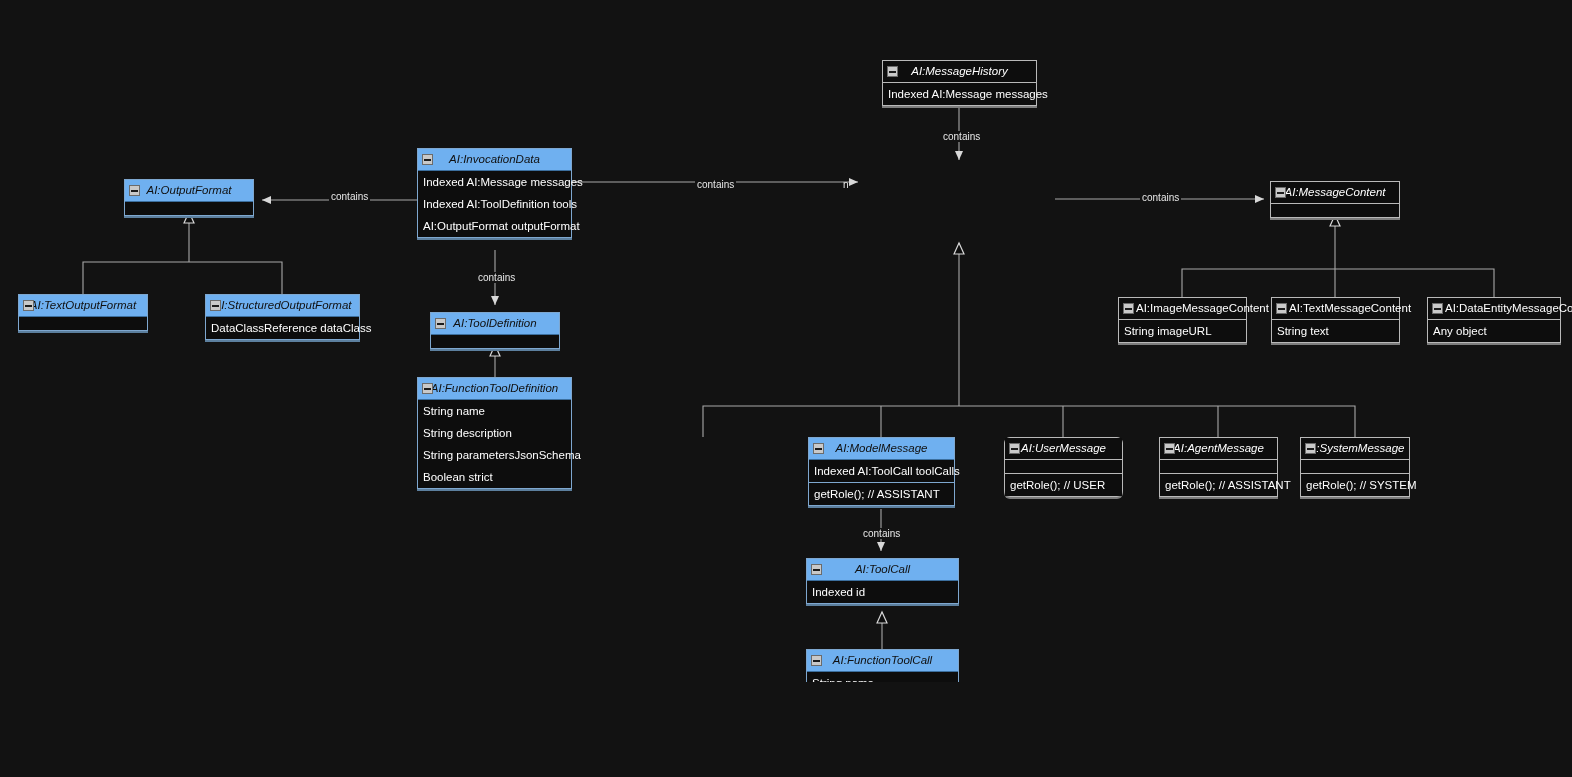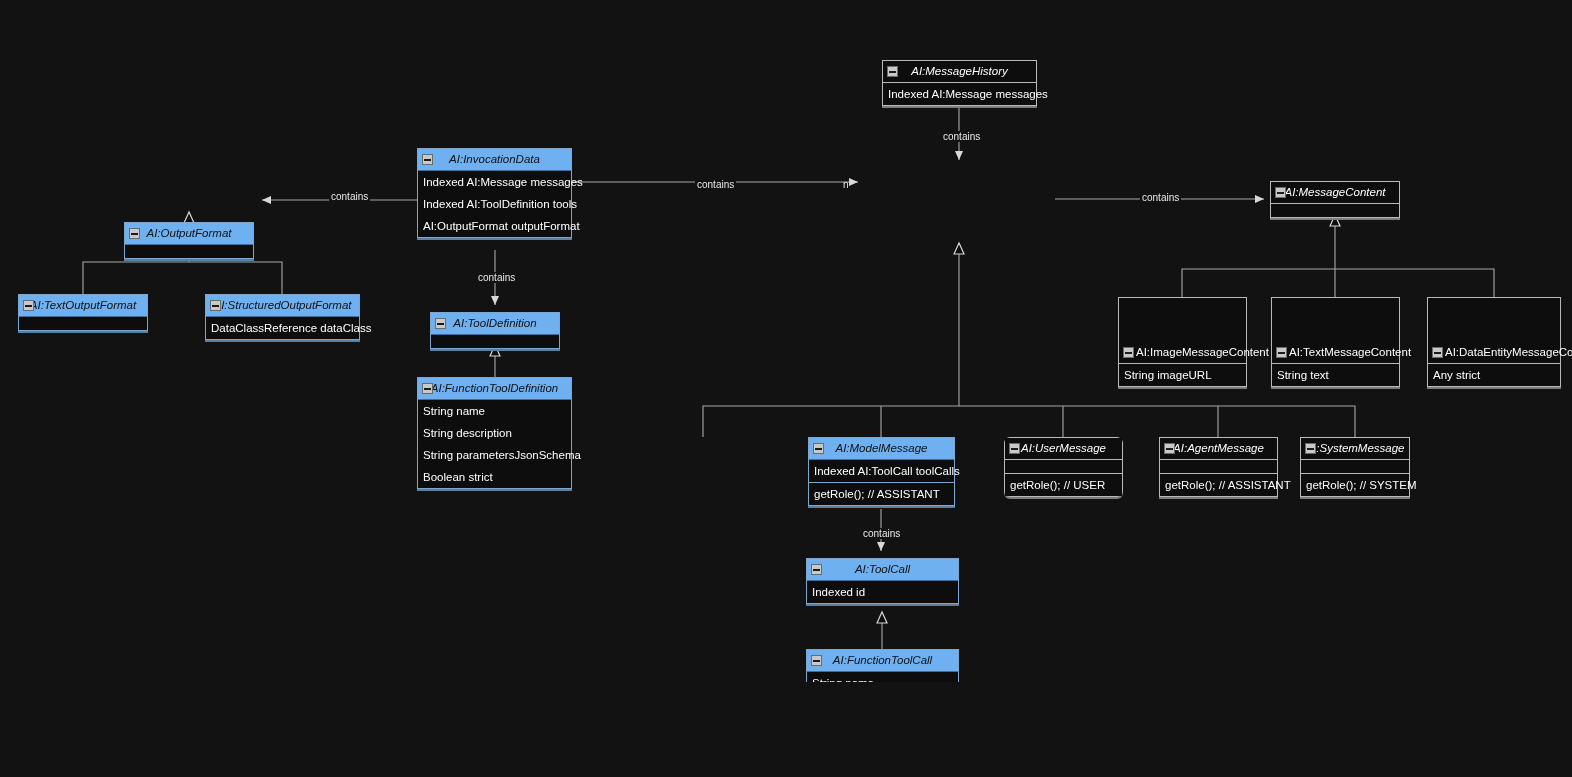--- a/index.html
+++ b/index.html
@@ -60,21 +60,20 @@
     color: #101010;
     font-style: italic;
     border-bottom: 1px solid #3c6f9e;
   }
   .uml-header.italic-dark {
     font-style: italic;
   }
   .uml-header.left-text {
     text-align: right;
     padding-left: 17px;
-    margin-top: 44px;
   }
 
   .collapse-icon {
     position: absolute;
     left: 4px;
     top: 5px;
     width: 11px;
     height: 11px;
     box-sizing: border-box;
     background: #c9c9c9;
@@ -186,21 +185,21 @@
         </div>
       </div>
       <div class="uml-class abstract" style="left: 417px; top: 148px; width: 155px;">
         <div class="uml-header"><span class="collapse-icon"></span><span>AI:InvocationData</span></div>
         <div class="uml-compartment">
           <div class="uml-feature">Indexed AI:Message messages</div>
           <div class="uml-feature">Indexed AI:ToolDefinition tools</div>
           <div class="uml-feature">AI:OutputFormat outputFormat</div>
         </div>
       </div>
-      <div class="uml-class abstract" style="left: 124px; top: 179px; width: 130px; margin-top: 43px;">
+      <div class="uml-class abstract" style="left: 124px; top: 179px; width: 130px;">
         <div class="uml-header"><span class="collapse-icon"></span><span>AI:OutputFormat</span></div>
         <div class="uml-compartment empty"></div>
       </div>
       <div class="uml-class abstract" style="left: 18px; top: 294px; width: 130px;">
         <div class="uml-header"><span class="collapse-icon"></span><span>AI:TextOutputFormat</span></div>
         <div class="uml-compartment empty"></div>
       </div>
       <div class="uml-class abstract" style="left: 205px; top: 294px; width: 155px;">
         <div class="uml-header"><span class="collapse-icon"></span><span>AI:StructuredOutputFormat</span></div>
         <div class="uml-compartment">
@@ -232,21 +231,21 @@
       </div>
       <div class="uml-class" style="left: 1271px; top: 297px; width: 129px;">
         <div class="uml-header left-text"><span class="collapse-icon"></span><span>AI:TextMessageContent</span></div>
         <div class="uml-compartment">
           <div class="uml-feature">String text</div>
         </div>
       </div>
       <div class="uml-class" style="left: 1427px; top: 297px; width: 134px;">
         <div class="uml-header left-text"><span class="collapse-icon"></span><span>AI:DataEntityMessageContent</span></div>
         <div class="uml-compartment">
-          <div class="uml-feature">Any strict</div>
+          <div class="uml-feature">Any object</div>
         </div>
       </div>
       <div class="uml-class abstract" style="left: 808px; top: 437px; width: 147px;">
         <div class="uml-header"><span class="collapse-icon"></span><span>AI:ModelMessage</span></div>
         <div class="uml-compartment">
           <div class="uml-feature">Indexed AI:ToolCall toolCalls</div>
         </div>
         <div class="uml-compartment">
           <div class="uml-feature">getRole(); // ASSISTANT</div>
         </div>

